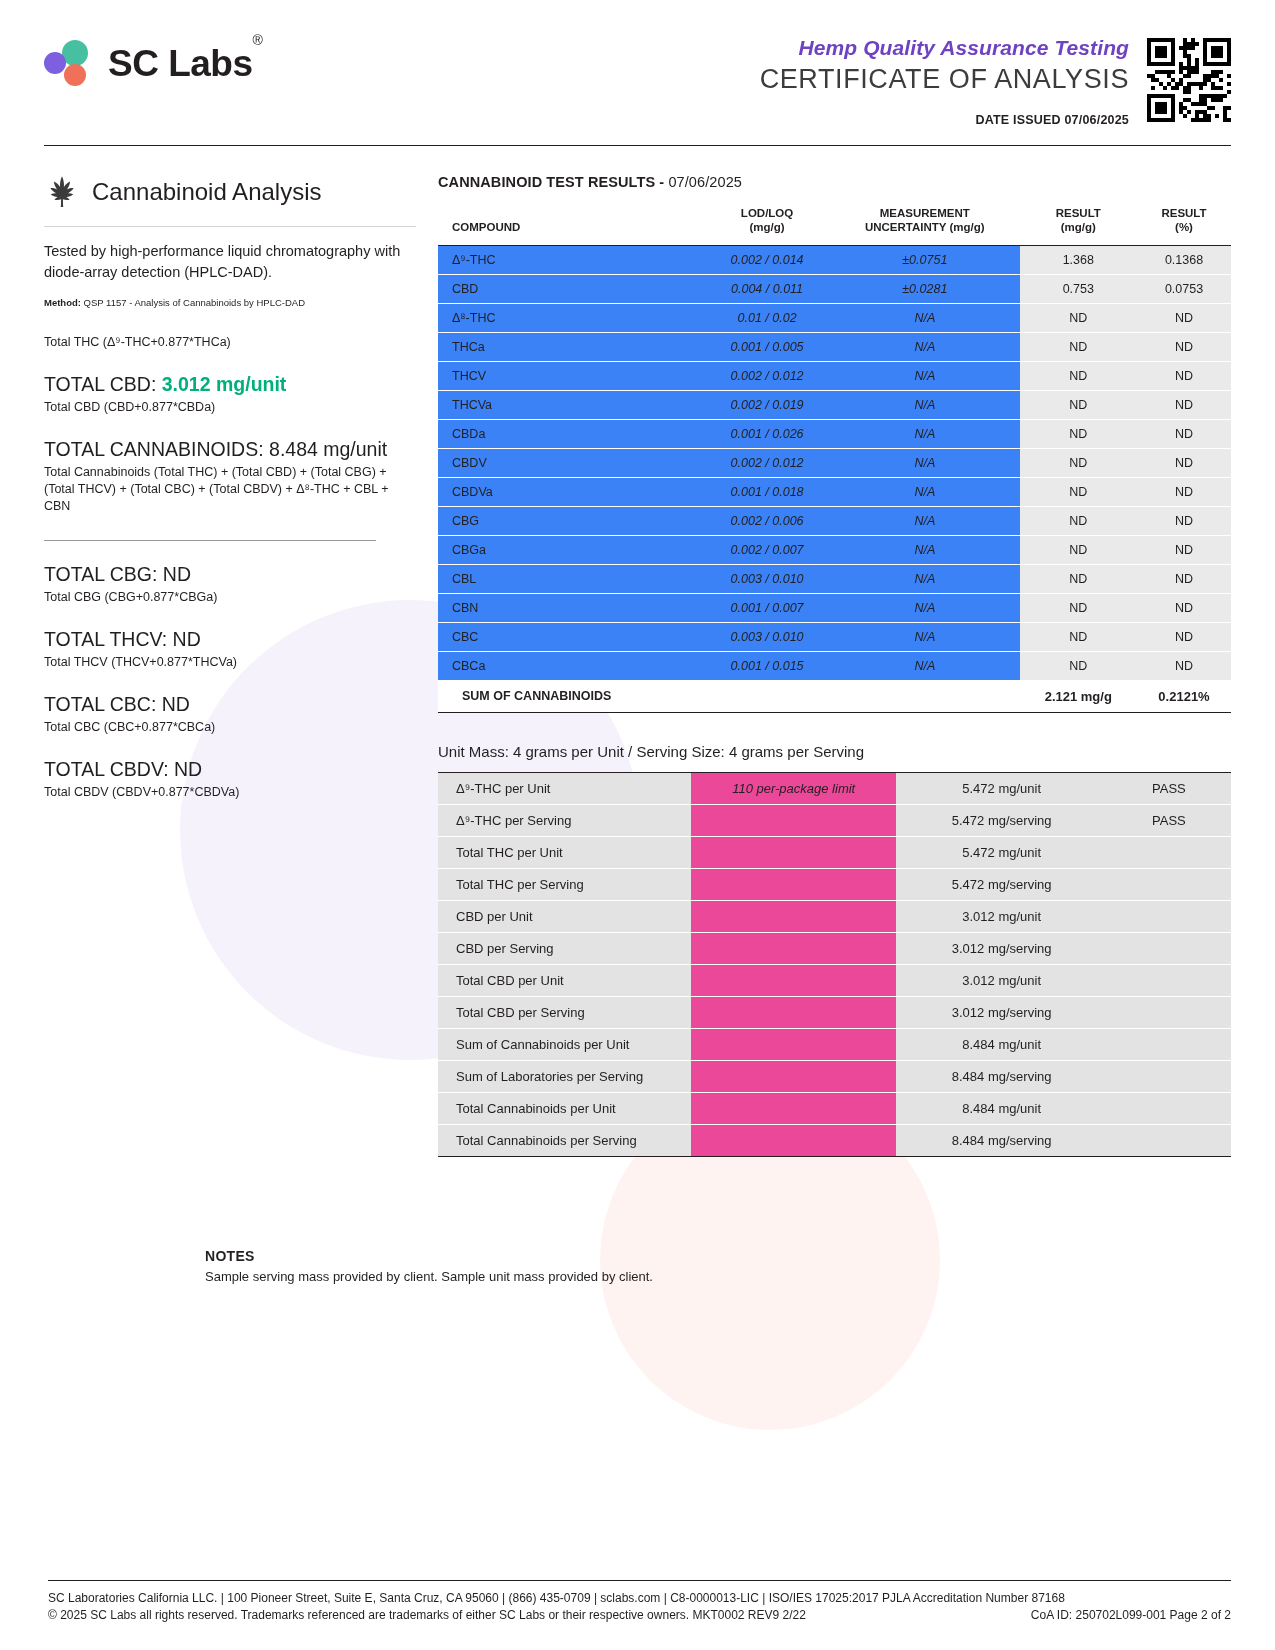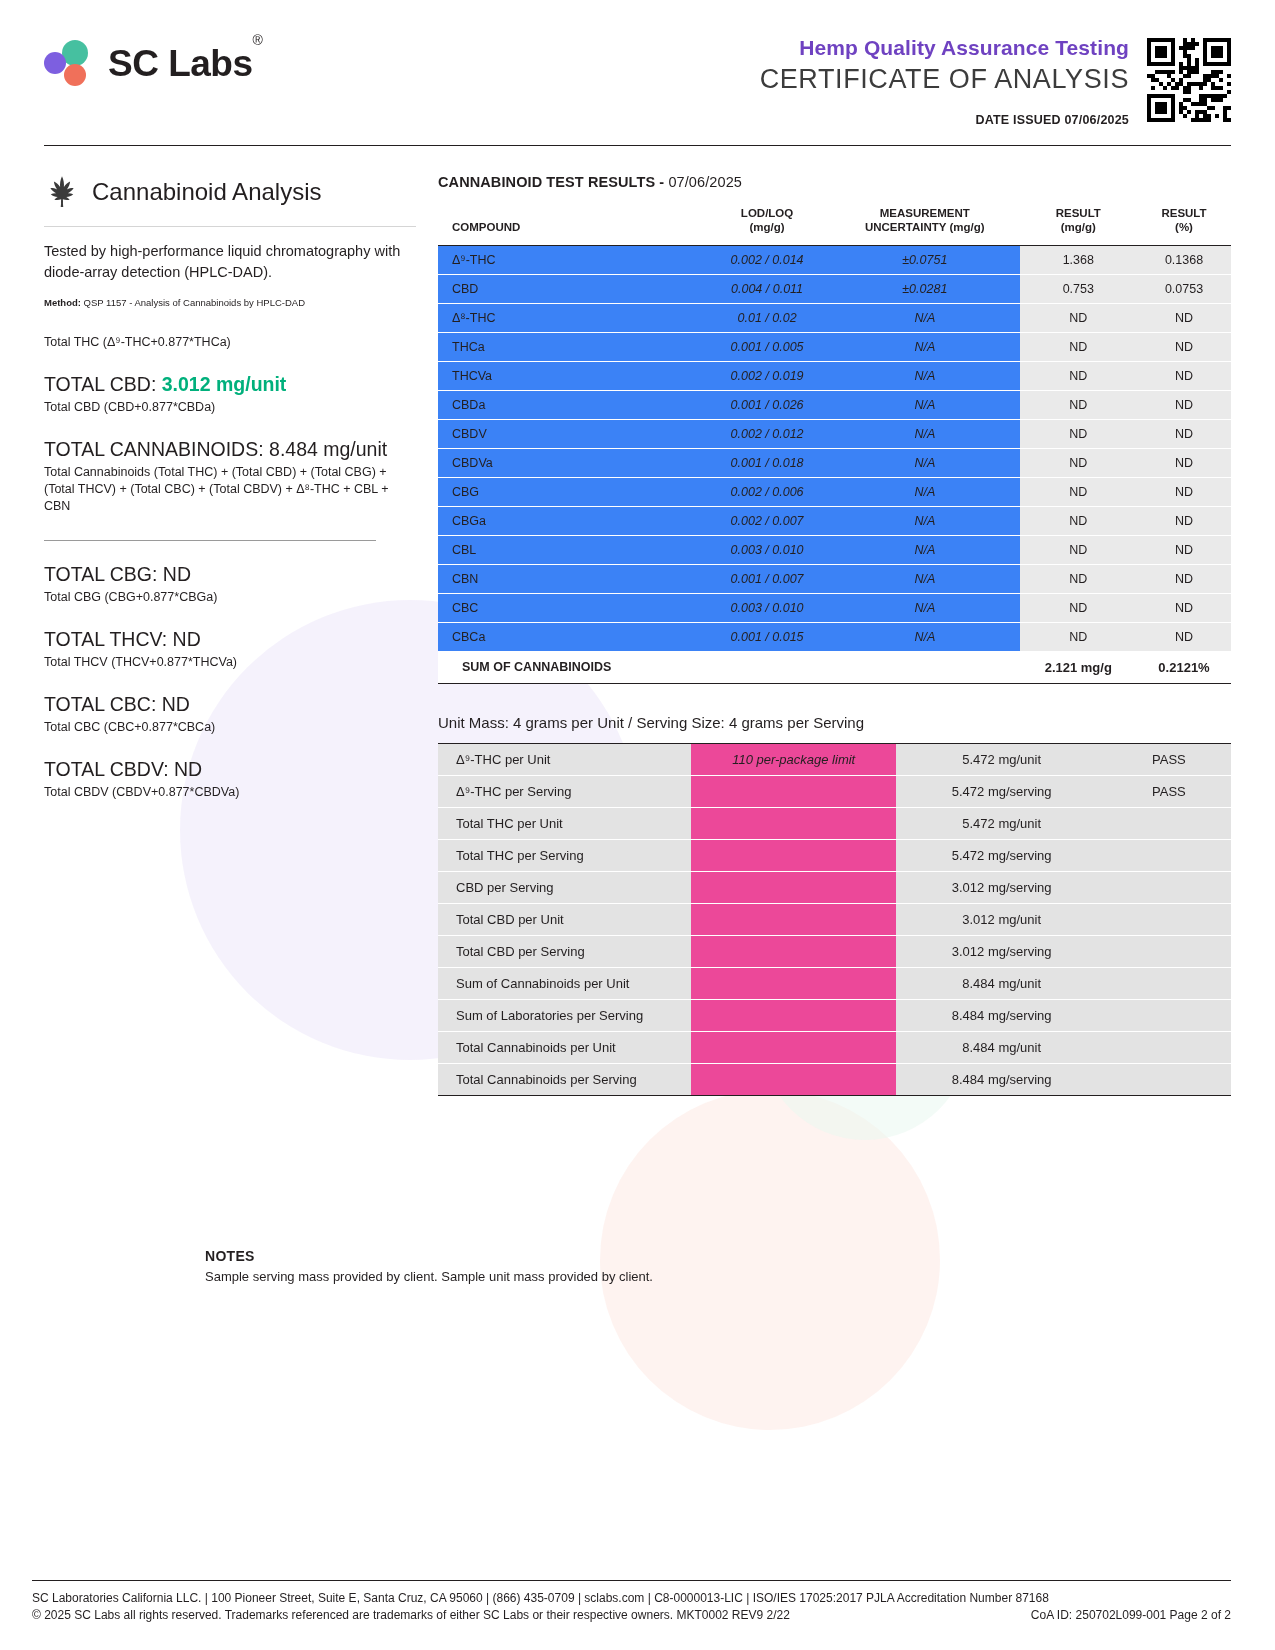--- a/index.html
+++ b/index.html
@@ -77,20 +77,21 @@
   .logo-text sup { font-size: 14px; top: -18px; position: relative; font-weight: normal;}
 
   .header-right { text-align: right; padding-top: 10px; display:flex; align-items:flex-start; gap: 18px;}
   .header-titles { text-align: right; }
   .hqa {
     color: #6f42c1;
     font-size: 21px;
     font-weight: bold;
     letter-spacing: .1px;
     margin-bottom: 4px;
+    font-style: italic;
   }
   .coa-title {
     font-size: 27px;
     color: #3c3c3c;
     letter-spacing: .6px;
     font-weight: normal;
     margin-bottom: 18px;
   }
   .date-issued {
     font-size: 12.5px;
@@ -258,21 +259,21 @@
     top: 1248px;
     width: 480px;
     z-index: 2;
   }
   .notes-title { font-size: 14px; font-weight: bold; letter-spacing: .3px; }
   .notes-body { font-size: 13px; line-height: 1.4; margin-top: 4px; }
 
   
   .footer {
     position: absolute;
-    left: 32px; right: 44px;
+    left: 48px; right: 44px;
     bottom: 28px;
     z-index: 2;
   }
   .footer-rule { border-top: 1px solid #231f20; margin-bottom: 10px; }
   .footer-line { font-size: 12px; color: #231f20; margin-bottom: 3px; }
   .footer-row { display: flex; justify-content: space-between; font-size: 12px; }
 </style>
 </head>
 <body>
 
@@ -863,20 +864,27 @@
                 <td class="tint-b">ND</td>
               </tr>
               <tr class="rw">
                 <td class="compound tint-a">THCa</td>
                 <td class="ital tint-a">0.001 / 0.005</td>
                 <td class="ital tint-a">N/A</td>
                 <td class="tint-b">ND</td>
                 <td class="tint-b">ND</td>
               </tr>
               <tr class="rw">
+                <td class="compound tint-a">THCV</td>
+                <td class="ital tint-a">0.002 / 0.012</td>
+                <td class="ital tint-a">N/A</td>
+                <td class="tint-b">ND</td>
+                <td class="tint-b">ND</td>
+              </tr>
+              <tr class="rw">
                 <td class="compound tint-a">THCVa</td>
                 <td class="ital tint-a">0.002 / 0.019</td>
                 <td class="ital tint-a">N/A</td>
                 <td class="tint-b">ND</td>
                 <td class="tint-b">ND</td>
               </tr>
               <tr class="rw">
                 <td class="compound tint-a">CBDa</td>
                 <td class="ital tint-a">0.001 / 0.026</td>
                 <td class="ital tint-a">N/A</td>
@@ -968,20 +976,26 @@
               <tr>
                 <td class="label">Total THC per Unit</td>
                 <td class="limit"></td>
                 <td class="value">5.472 mg/unit</td>
                 <td class="status"></td>
               </tr>
               <tr>
                 <td class="label">Total THC per Serving</td>
                 <td class="limit"></td>
                 <td class="value">5.472 mg/serving</td>
+                <td class="status"></td>
+              </tr>
+              <tr>
+                <td class="label">CBD per Unit</td>
+                <td class="limit"></td>
+                <td class="value">3.012 mg/unit</td>
                 <td class="status"></td>
               </tr>
               <tr>
                 <td class="label">CBD per Serving</td>
                 <td class="limit"></td>
                 <td class="value">3.012 mg/serving</td>
                 <td class="status"></td>
               </tr>
               <tr>
                 <td class="label">Total CBD per Unit</td>

